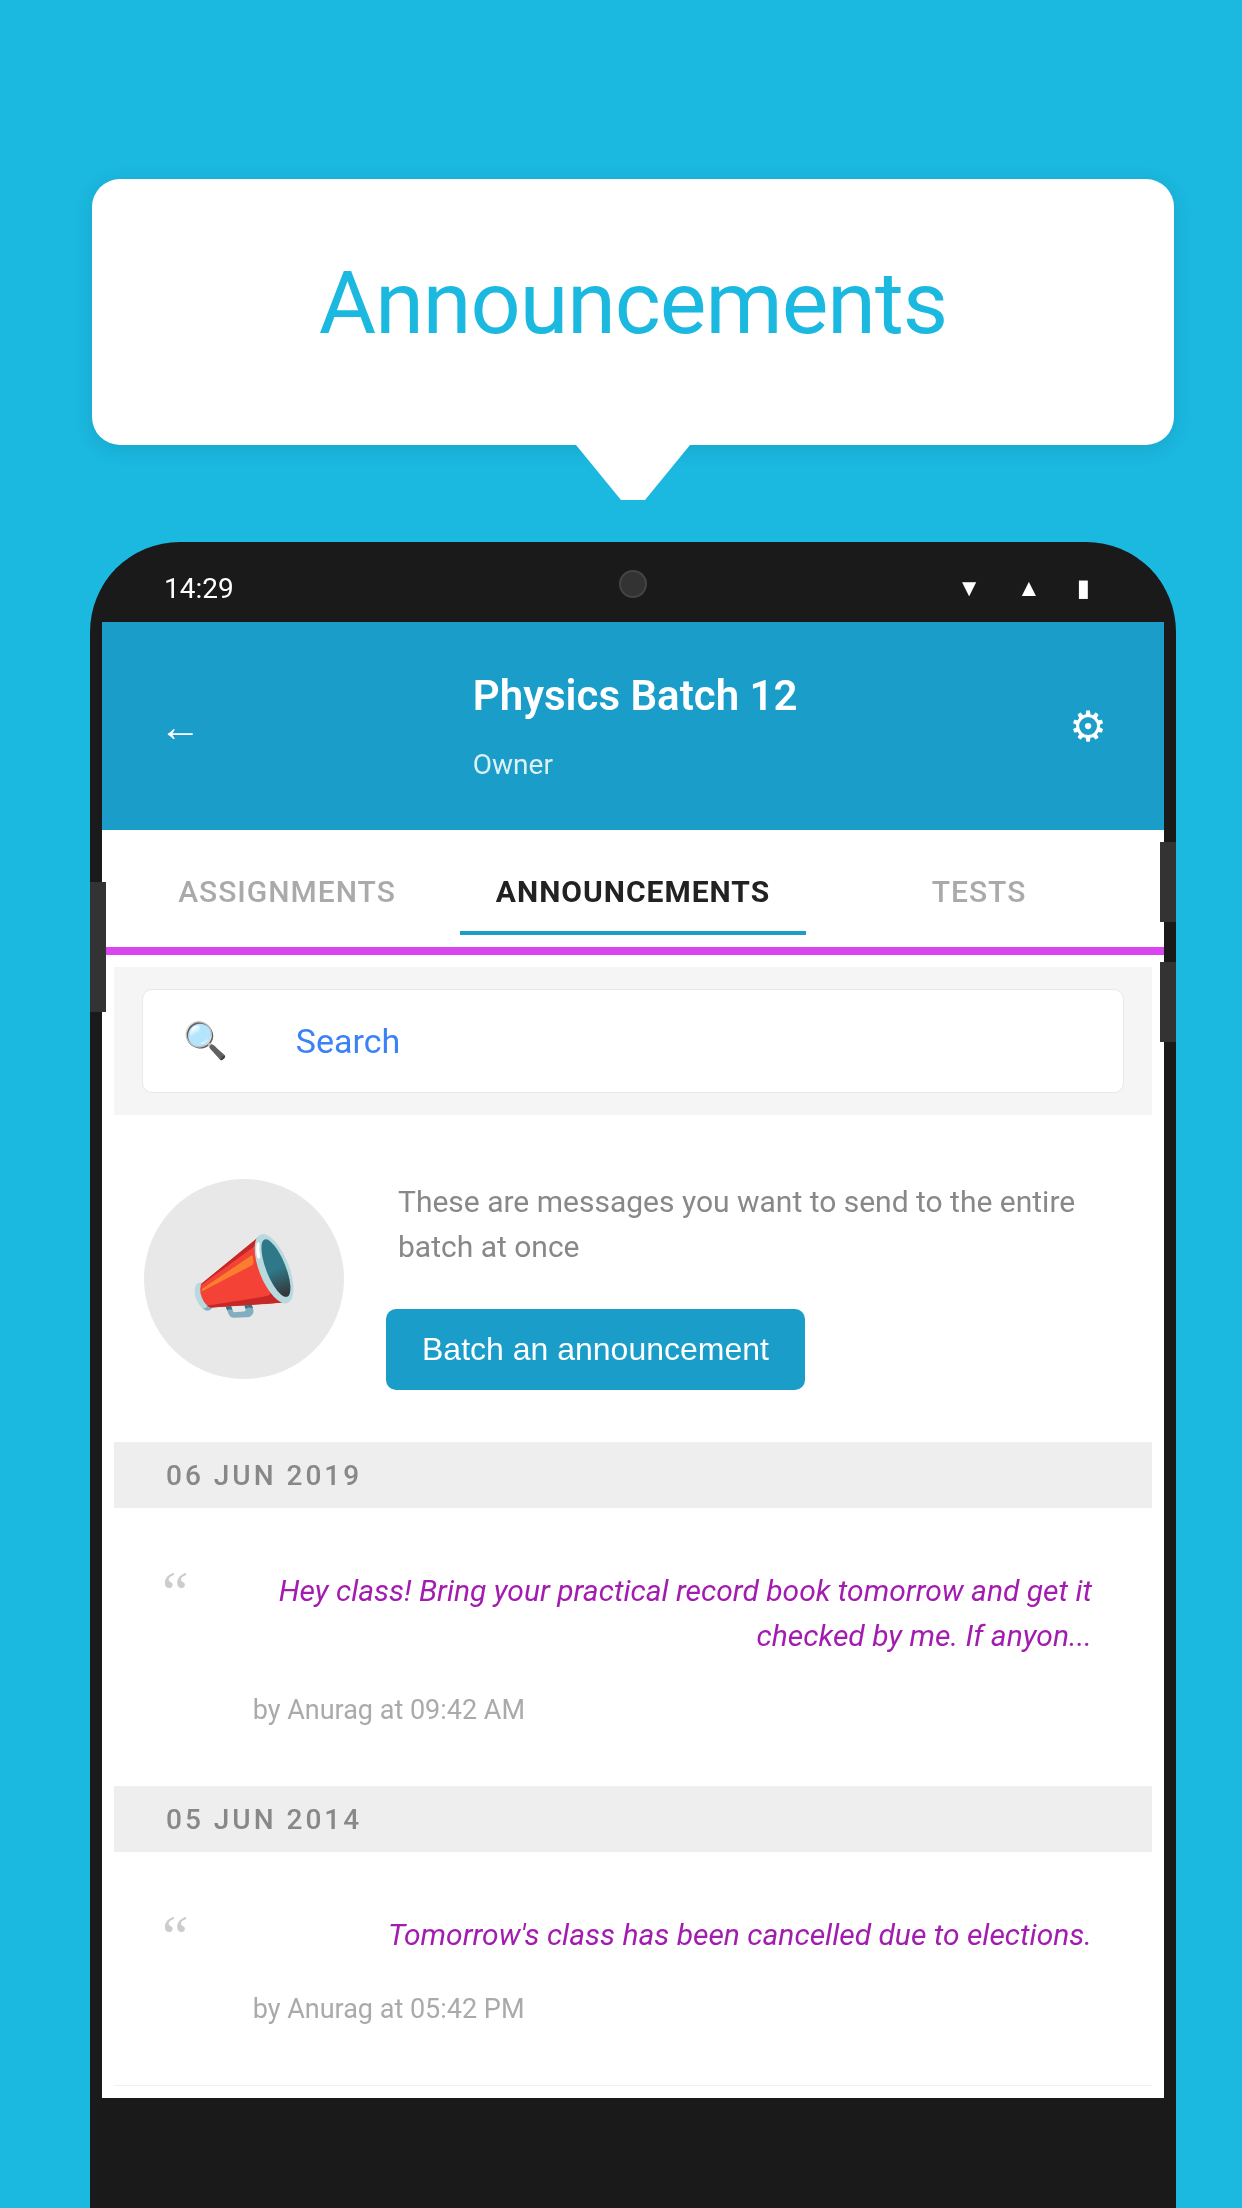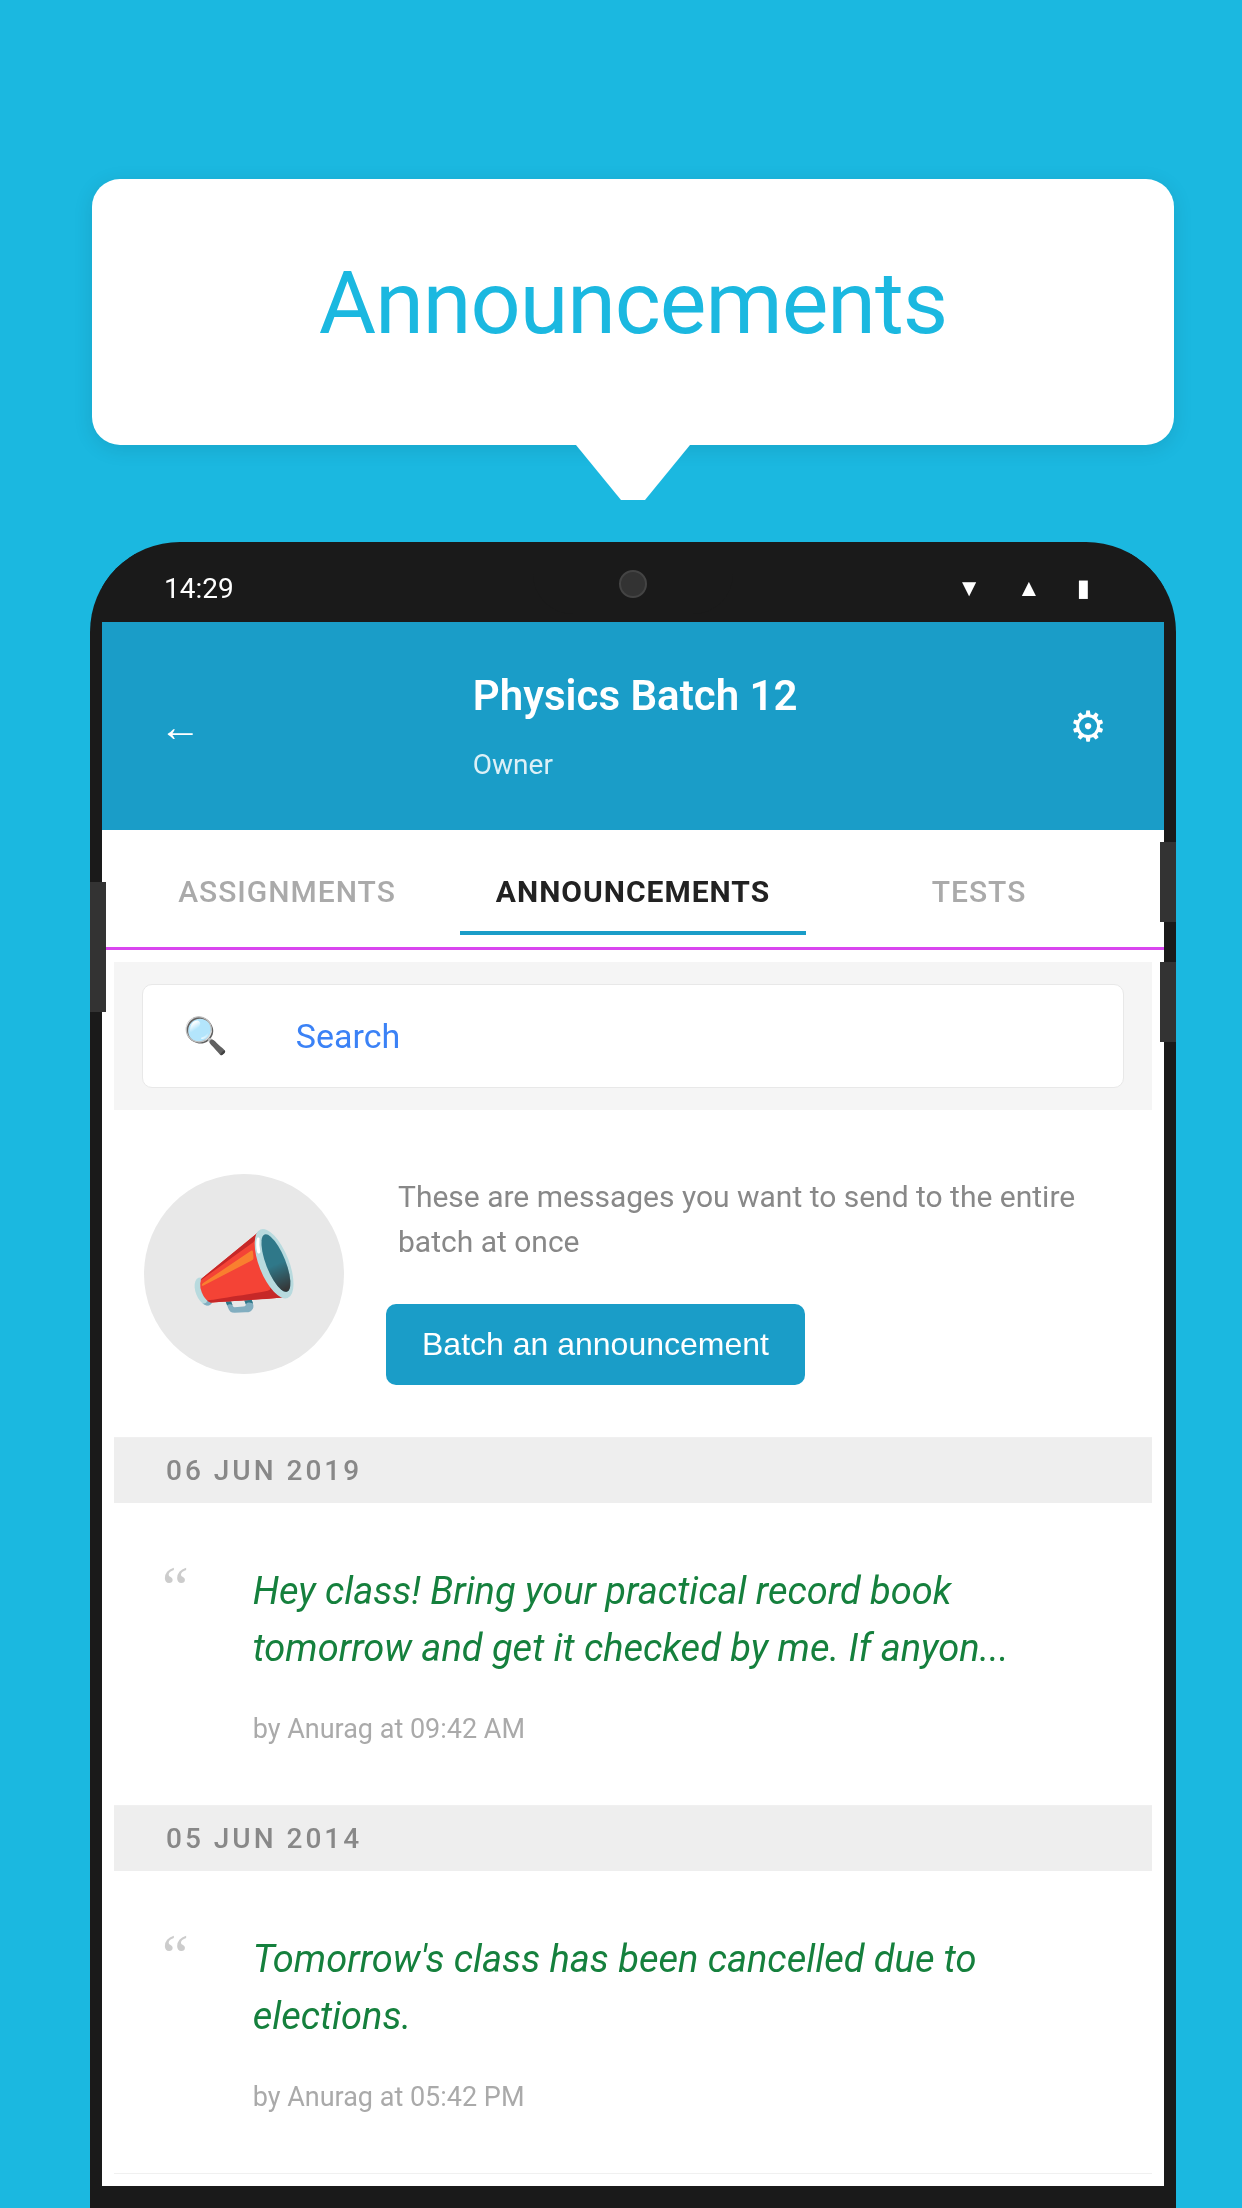--- a/index.html
+++ b/index.html
@@ -163,21 +163,21 @@
     .header-gear {
       color: white;
       font-size: 42px;
       cursor: pointer;
     }
 
     
     .tab-bar {
       background: white;
       display: flex;
-      border-bottom: 3px solid #d946ef;
+      border-bottom: 8px solid #d946ef;
     }
 
     .tab-item {
       flex: 1;
       text-align: center;
       padding: 32px 10px 26px;
       font-size: 30px;
       color: #aaa;
       font-weight: 500;
       letter-spacing: 1px;
@@ -309,25 +309,26 @@
       font-family: Georgia, serif;
       line-height: 1;
       margin-top: 6px;
     }
 
     .announcement-text-block {
       flex: 1;
     }
 
     .announcement-message {
-      font-size: 38px;
-      color: #15803d;
+      font-size: 30px;
+      color: #a21caf;
       font-style: italic;
       line-height: 1.5;
       margin-bottom: 12px;
+      text-align: right;
     }
 
     .announcement-meta {
       font-size: 27px;
       color: #aaa;
     }
 
     
     .date-divider-2 {
       background: #eeeeee;

